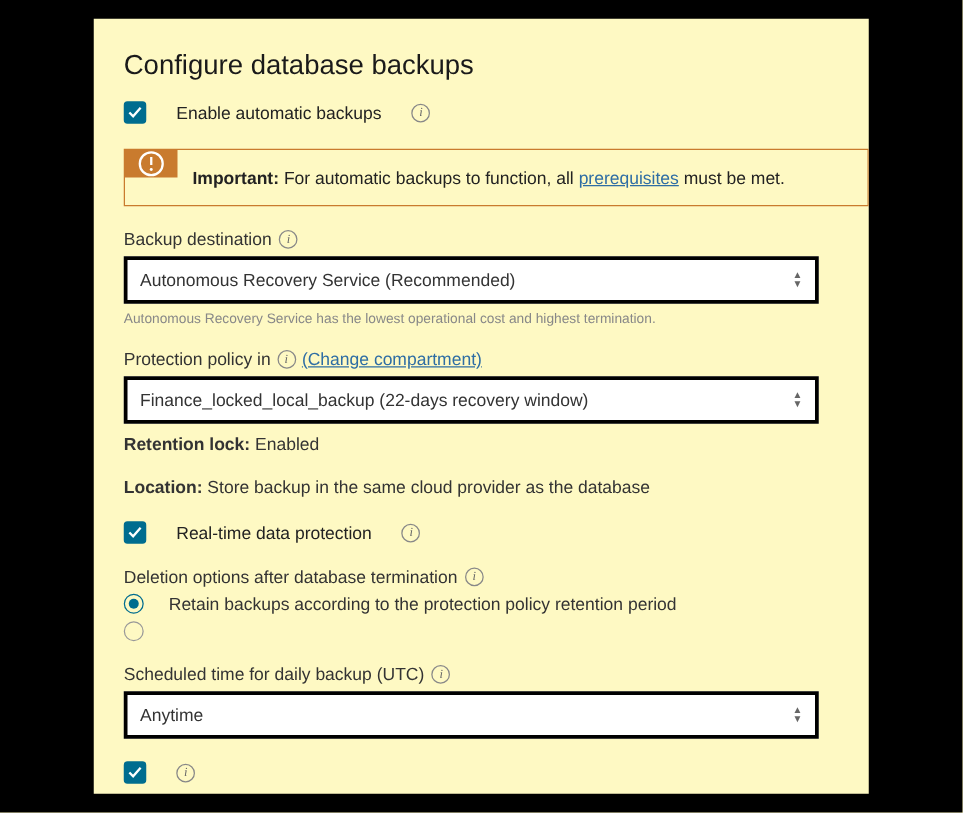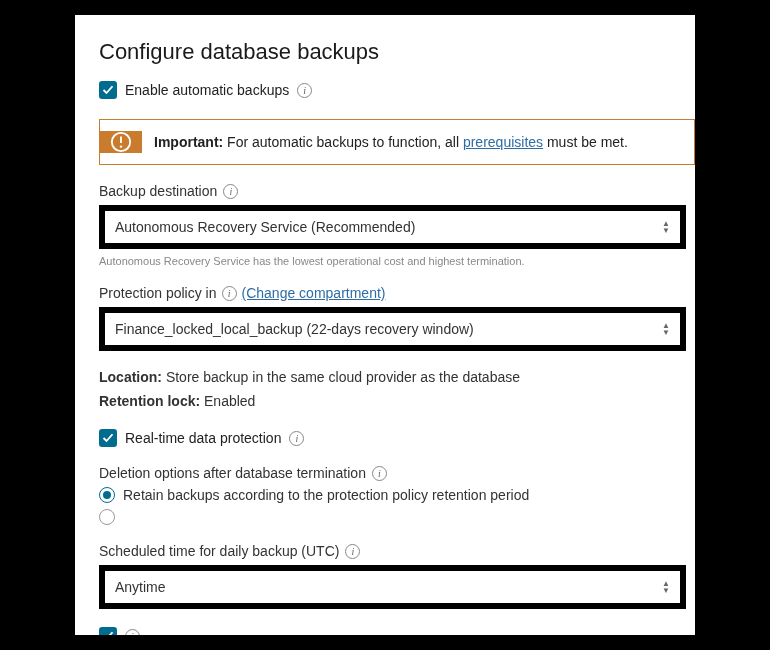--- a/index.html
+++ b/index.html
@@ -1,41 +1,41 @@
 <!DOCTYPE html>
 <html><head>
 <meta charset="utf-8">
 <style>
 *{box-sizing:border-box;margin:0;padding:0}
 body{background:#000;width:770px;height:650px;display:flex;align-items:center;justify-content:center;font-family:Arial,Helvetica,sans-serif}
-.panel{background:#ffffff;width:620px;height:620px;padding:24px 0 24px 24px;overflow:hidden}
+.panel{background:#fef9c3;width:620px;height:620px;padding:24px 0 24px 24px;overflow:hidden}
 .title{font-size:22px;font-weight:400;color:#1a1a1a;margin-bottom:16px}
-.row{display:flex;align-items:center;gap:8px}
+.row{display:flex;align-items:center;gap:24px}
 .checkbox{width:18px;height:18px;border-radius:3px;background:#006d8f;display:flex;align-items:center;justify-content:center;cursor:pointer;flex-shrink:0}
 .checkbox svg{width:12px;height:12px}
 .chk-label{font-size:14px;color:#222}
 .info-icon{width:15px;height:15px;border:1px solid #888;border-radius:50%;display:inline-flex;align-items:center;justify-content:center;font-size:10px;color:#666;font-style:italic;font-family:Georgia,serif;cursor:pointer;flex-shrink:0}
-.alert{margin-top:20px;border:1px solid #c97b2e;display:flex;align-items:center;margin-right:0}
+.alert{margin-top:20px;border:1px solid #c97b2e;display:flex;align-items:flex-start;margin-right:0}
 .alert-icon{background:#c97b2e;width:42px;display:flex;align-items:center;justify-content:center}
 .alert-icon svg{width:22px;height:22px}
 .alert-text{padding:14px 12px;font-size:14px;color:#222}
 .alert-text a{color:#2e6da4;text-decoration:underline}
-.section{margin-top:18px;padding-right:9px}
+.section{margin-top:18px;padding-right:40px}
 .field-label{font-size:14px;color:#333;margin-bottom:6px;display:flex;align-items:center;gap:6px}
-.select{position:relative;border:6px solid #000000;background:#fff;padding:8px 32px 8px 10px;font-size:14px;color:#333;cursor:pointer}
+.select{position:relative;border:3px solid #000000;background:#fff;padding:8px 32px 8px 10px;font-size:14px;color:#333;cursor:pointer}
 .select-arrows{position:absolute;right:10px;top:50%;transform:translateY(-50%);display:flex;flex-direction:column;gap:1px}
 .select-arrows span{font-size:8px;line-height:6px;color:#666}
 .hint{font-size:11px;color:#888;margin-top:6px}
 .policy-label{font-size:14px;color:#333;display:flex;align-items:center;gap:5px;flex-wrap:wrap;margin-bottom:6px}
 .policy-label a{color:#2e6da4;}
 .bold{font-weight:700}
 .meta{font-size:14px;color:#333;margin-top:18px}
 .meta .bold{font-weight:700}
 .radio-group{margin-top:6px}
-.radio-row{display:flex;align-items:flex-start;gap:8px;margin-top:6px}
+.radio-row{display:flex;align-items:flex-start;gap:20px;margin-top:6px}
 .radio{width:16px;height:16px;border:1.5px solid #006d8f;border-radius:50%;display:flex;align-items:center;justify-content:center;cursor:pointer;flex-shrink:0}
 .radio.sel::after{content:"";width:8px;height:8px;background:#006d8f;border-radius:50%}
 .radio.unsel{border-color:#999}
 .radio-label{font-size:14px;color:#333}
 </style>
 </head>
 <body>
 
 <div class="panel">
   <h1 class="title">Configure database backups</h1>
@@ -86,25 +86,25 @@
     </div>
     <div class="select">
       <span>Finance_locked_local_backup (22-days recovery window)</span>
       <div class="select-arrows">
           <span>▲</span>
           <span>▼</span>
         </div>
     </div>
   </div>
 
+  <div class="meta" style="margin-top:8px">
+    <span class="bold">Retention lock:</span><span> Enabled</span>
+  </div>
   <div class="meta">
     <span class="bold">Location:</span><span> Store backup in the same cloud provider as the database</span>
-  </div>
-  <div class="meta" style="margin-top:8px">
-    <span class="bold">Retention lock:</span><span> Enabled</span>
   </div>
 
   <div class="row" style="margin-top:20px">
     <div class="checkbox">
       <svg viewBox="0 0 16 16">
           <path d="M2 8 L6 12 L14 3" stroke="#fff" stroke-width="2.5" fill="none"></path>
         </svg>
     </div>
     <span class="chk-label">Real-time data protection</span>
     <span class="info-icon">i</span>

